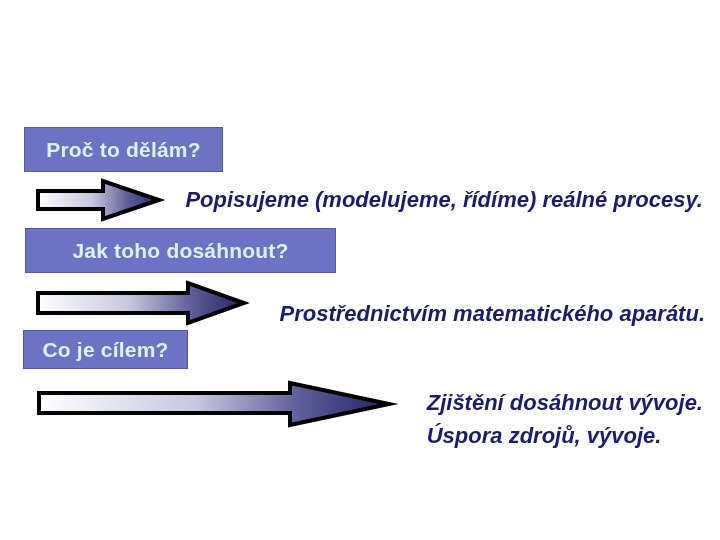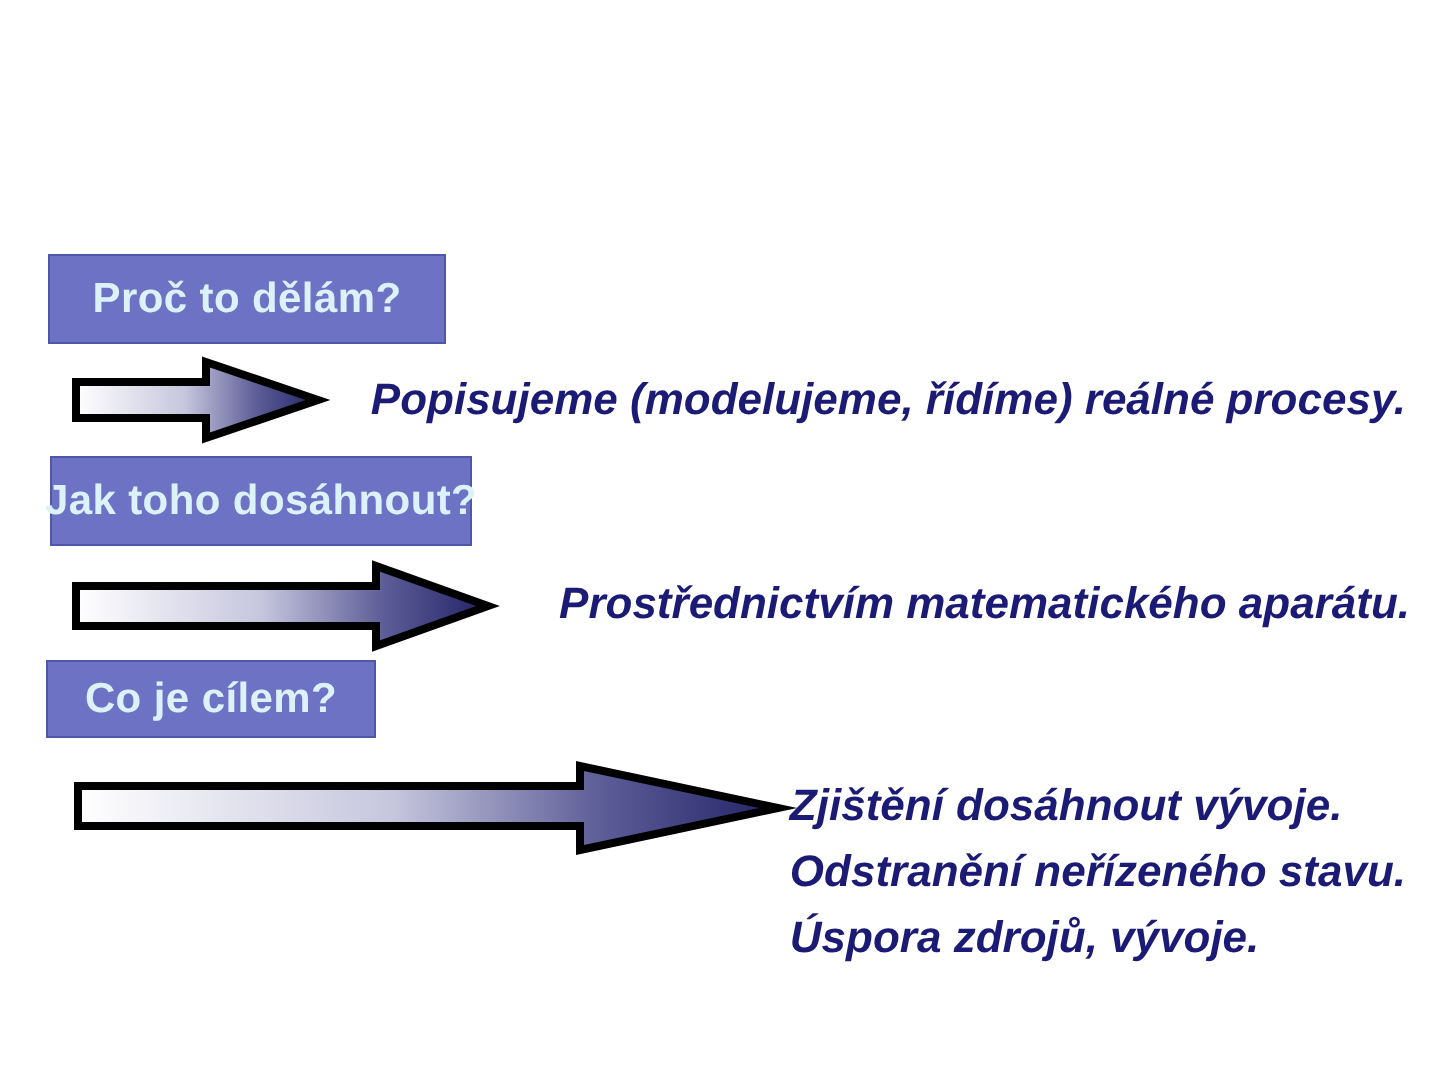--- a/index.html
+++ b/index.html
@@ -19,33 +19,33 @@
     background: #6e72c4;
     border: 1px solid #5056a8;
     box-sizing: border-box;
     color: #dcf2fa;
     font-weight: bold;
     font-size: 21px;
     letter-spacing: 0.2px;
     white-space: nowrap;
   }
   .qbox-1 { left: 24px;  top: 127px; width: 199px; height: 45px; }
-  .qbox-2 { left: 25px;  top: 228px; width: 211px; height: 45px; }
+  .qbox-2 { left: 25px;  top: 228px; width: 311px; height: 45px; }
   .qbox-3 { left: 23px;  top: 330px; width: 165px; height: 39px; }
   .answer {
     position: absolute;
     color: #1b1b75;
     font-weight: bold;
     font-style: italic;
     font-size: 22px;
     white-space: nowrap;
     text-align: left;
   }
   .answer-1 { right: 17px; top: 186px; line-height: 28px; }
-  .answer-2 { right: 15px; top: 288px; line-height: 28px; }
+  .answer-2 { right: 15px; top: 300px; line-height: 28px; }
   .answer-3 { right: 17px; top: 386px; line-height: 33px; }
   .arrows-layer {
     position: absolute;
     left: 0; top: 0;
     width: 720px; height: 540px;
   }
 </style>
 </head>
 <body>
 
@@ -76,17 +76,16 @@
   </div>
 
   <div class="answer answer-2">Prostřednictvím matematického aparátu.</div>
 
   <div class="qbox qbox-3">
     <span>Co je cílem?</span>
   </div>
 
   <div class="answer answer-3">
     <div>Zjištění dosáhnout vývoje.</div>
-    <div>Odstranění neřízeného stavu.</div>
     <div>Úspora zdrojů, vývoje.</div>
   </div>
 
 </div>
 
 </body></html>

